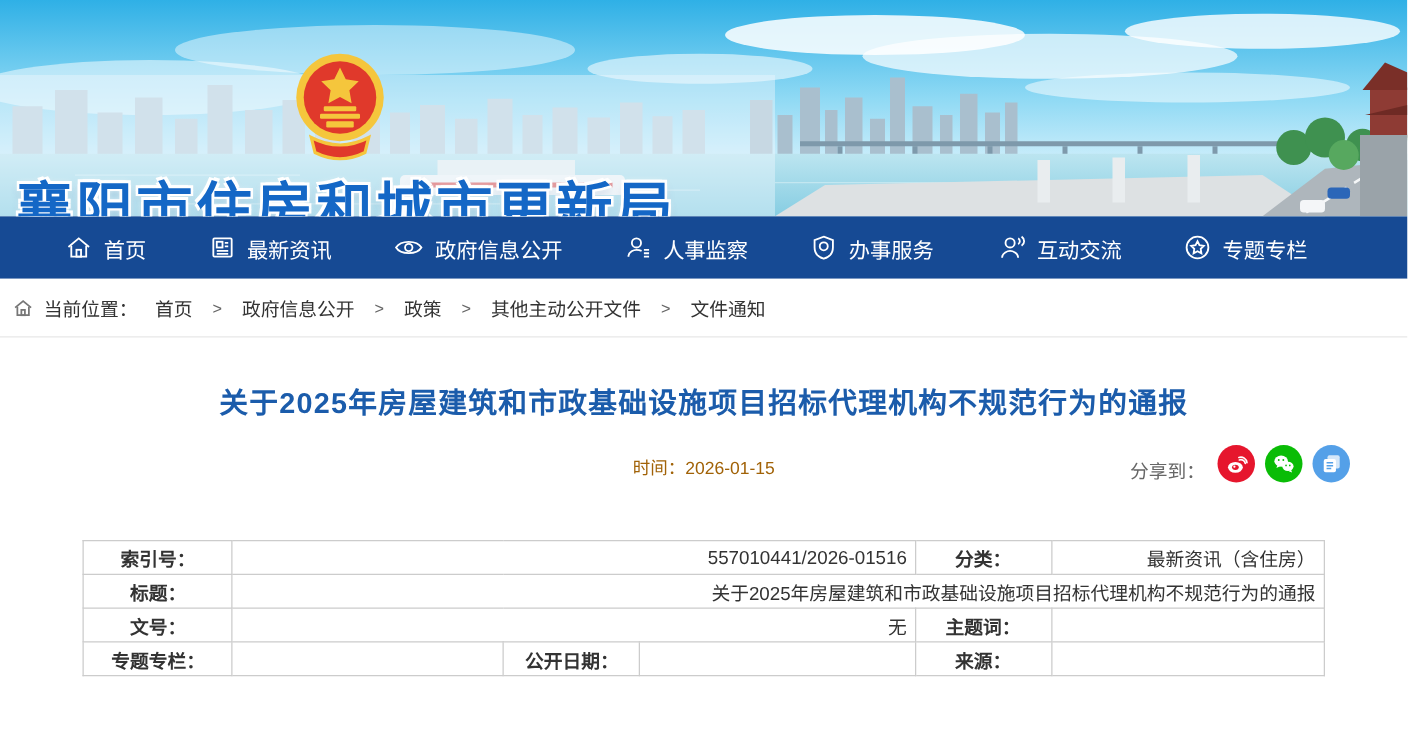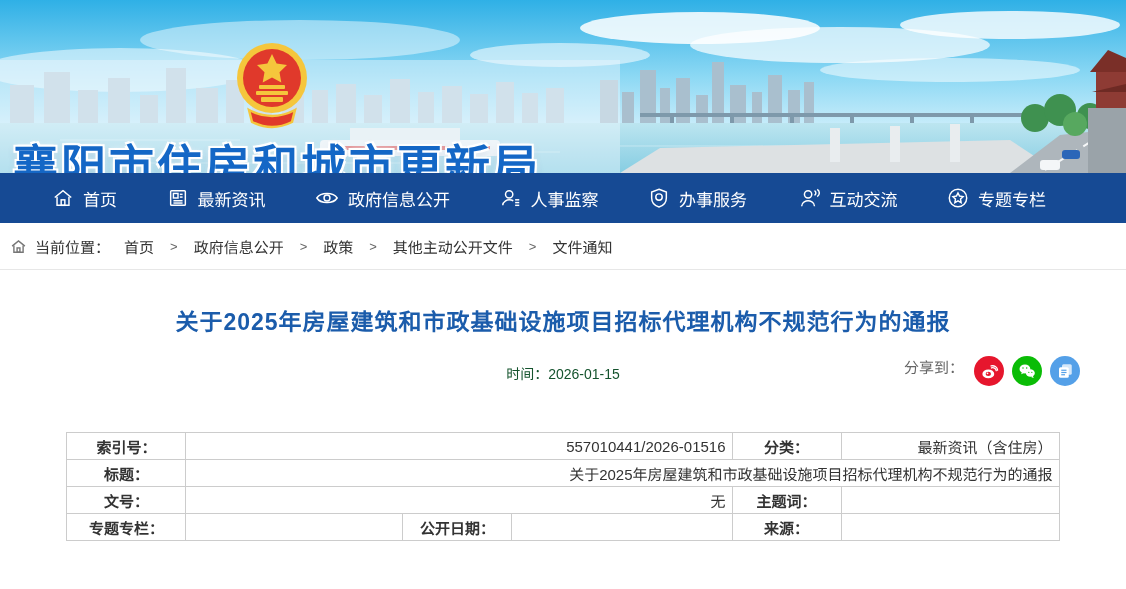--- a/index.html
+++ b/index.html
@@ -27,22 +27,22 @@
     color:#333; border-bottom:1px solid #e7e7e7; background:#fff; }
   .crumbs .sep { color:#666; margin:0 16px; font-size:13px; }
   .crumb { color:#333; cursor:pointer; }
   .crumb-prefix { margin-left:8px; margin-right:14px; }
 
   
   .doc-title { margin-top:33px; text-align:center; font-size:23px; font-weight:bold;
     color:#1b5cab; letter-spacing:1px; }
   .meta-row { position:relative; margin-top:19px; height:32px; }
   .meta-time { position:absolute; left:0; right:0; top:7px; text-align:center;
-    font-size:14px; color:#14532d; }
-  .share { position:absolute; right:46px; top:0; display:flex; align-items:flex-start; gap:8px; }
+    font-size:14px; color:#a16207; }
+  .share { position:absolute; right:46px; top:0; display:flex; align-items:flex-end; gap:8px; }
   .share-label { font-size:15px; color:#666; margin-right:2px; }
   .share-btn { width:30px; height:30px; border-radius:50%; display:flex; align-items:center;
     justify-content:center; cursor:pointer; }
   .share-weibo { background:#e6162d; }
   .share-wechat { background:#0abc06; }
   .share-copy { background:#54a0e8; }
 
   
   table.meta { width:992px; margin:44px auto 4px; border-collapse:collapse; table-layout:fixed;
     font-size:15px; color:#333; }

